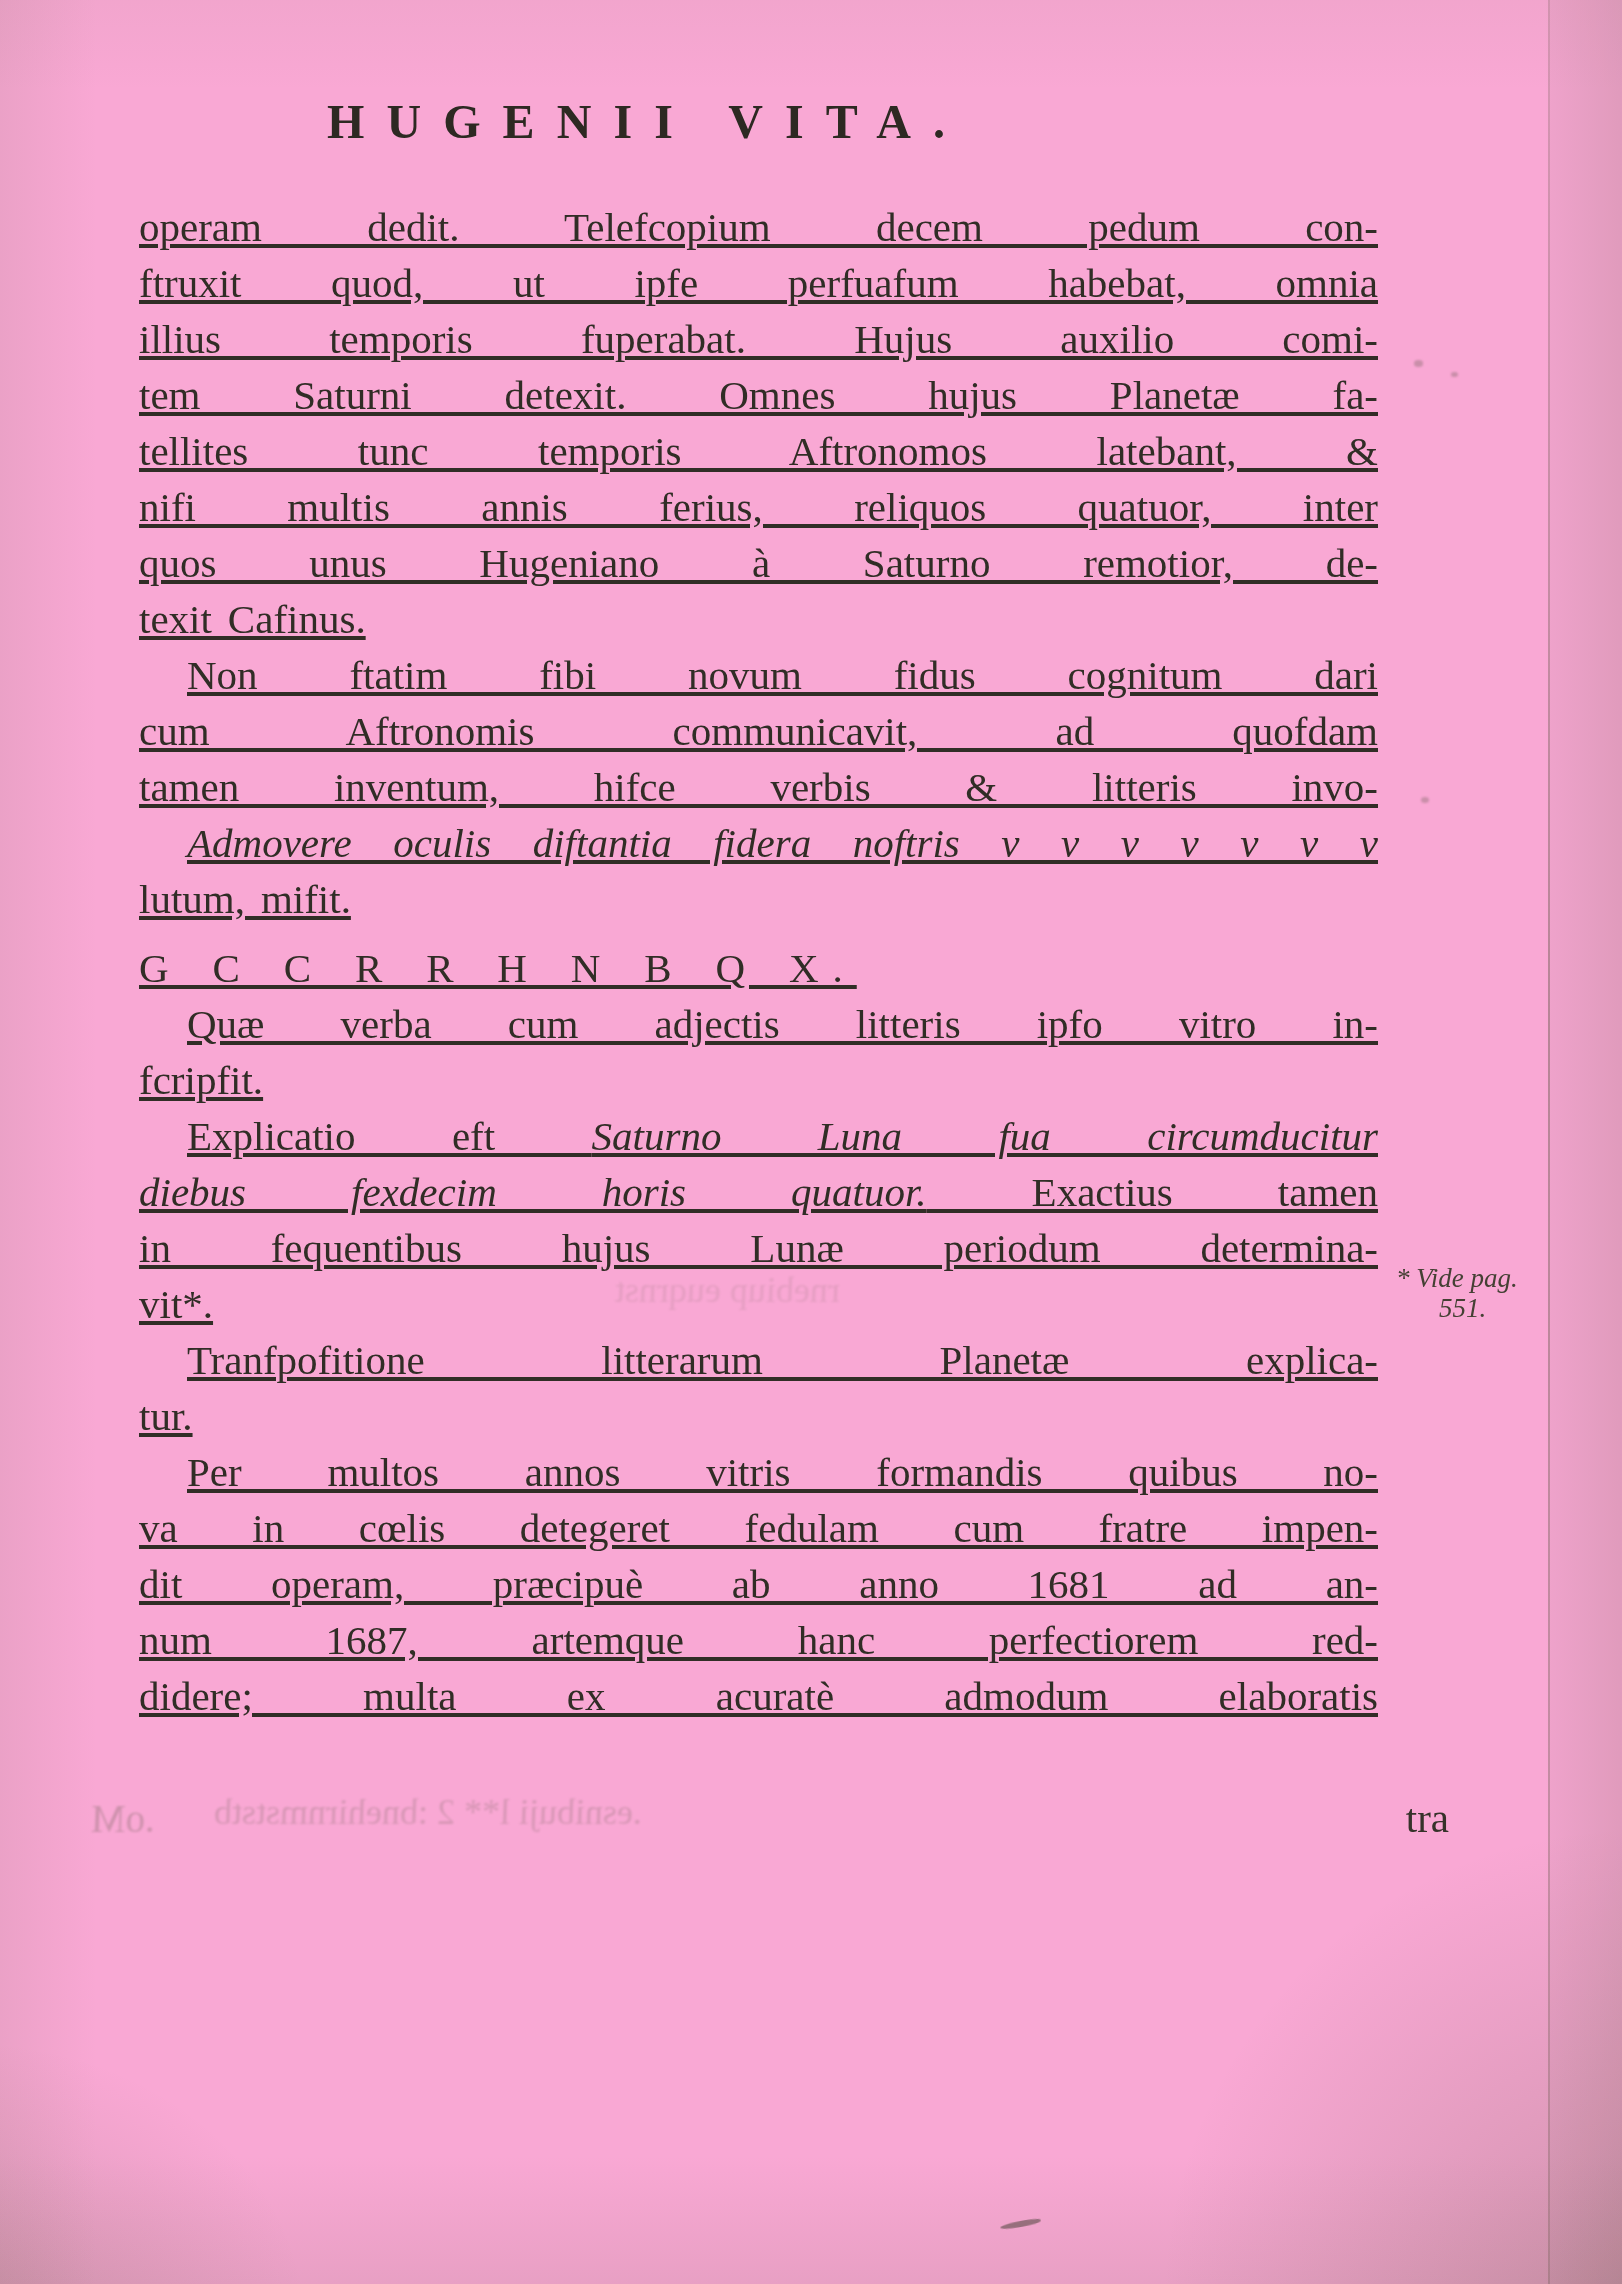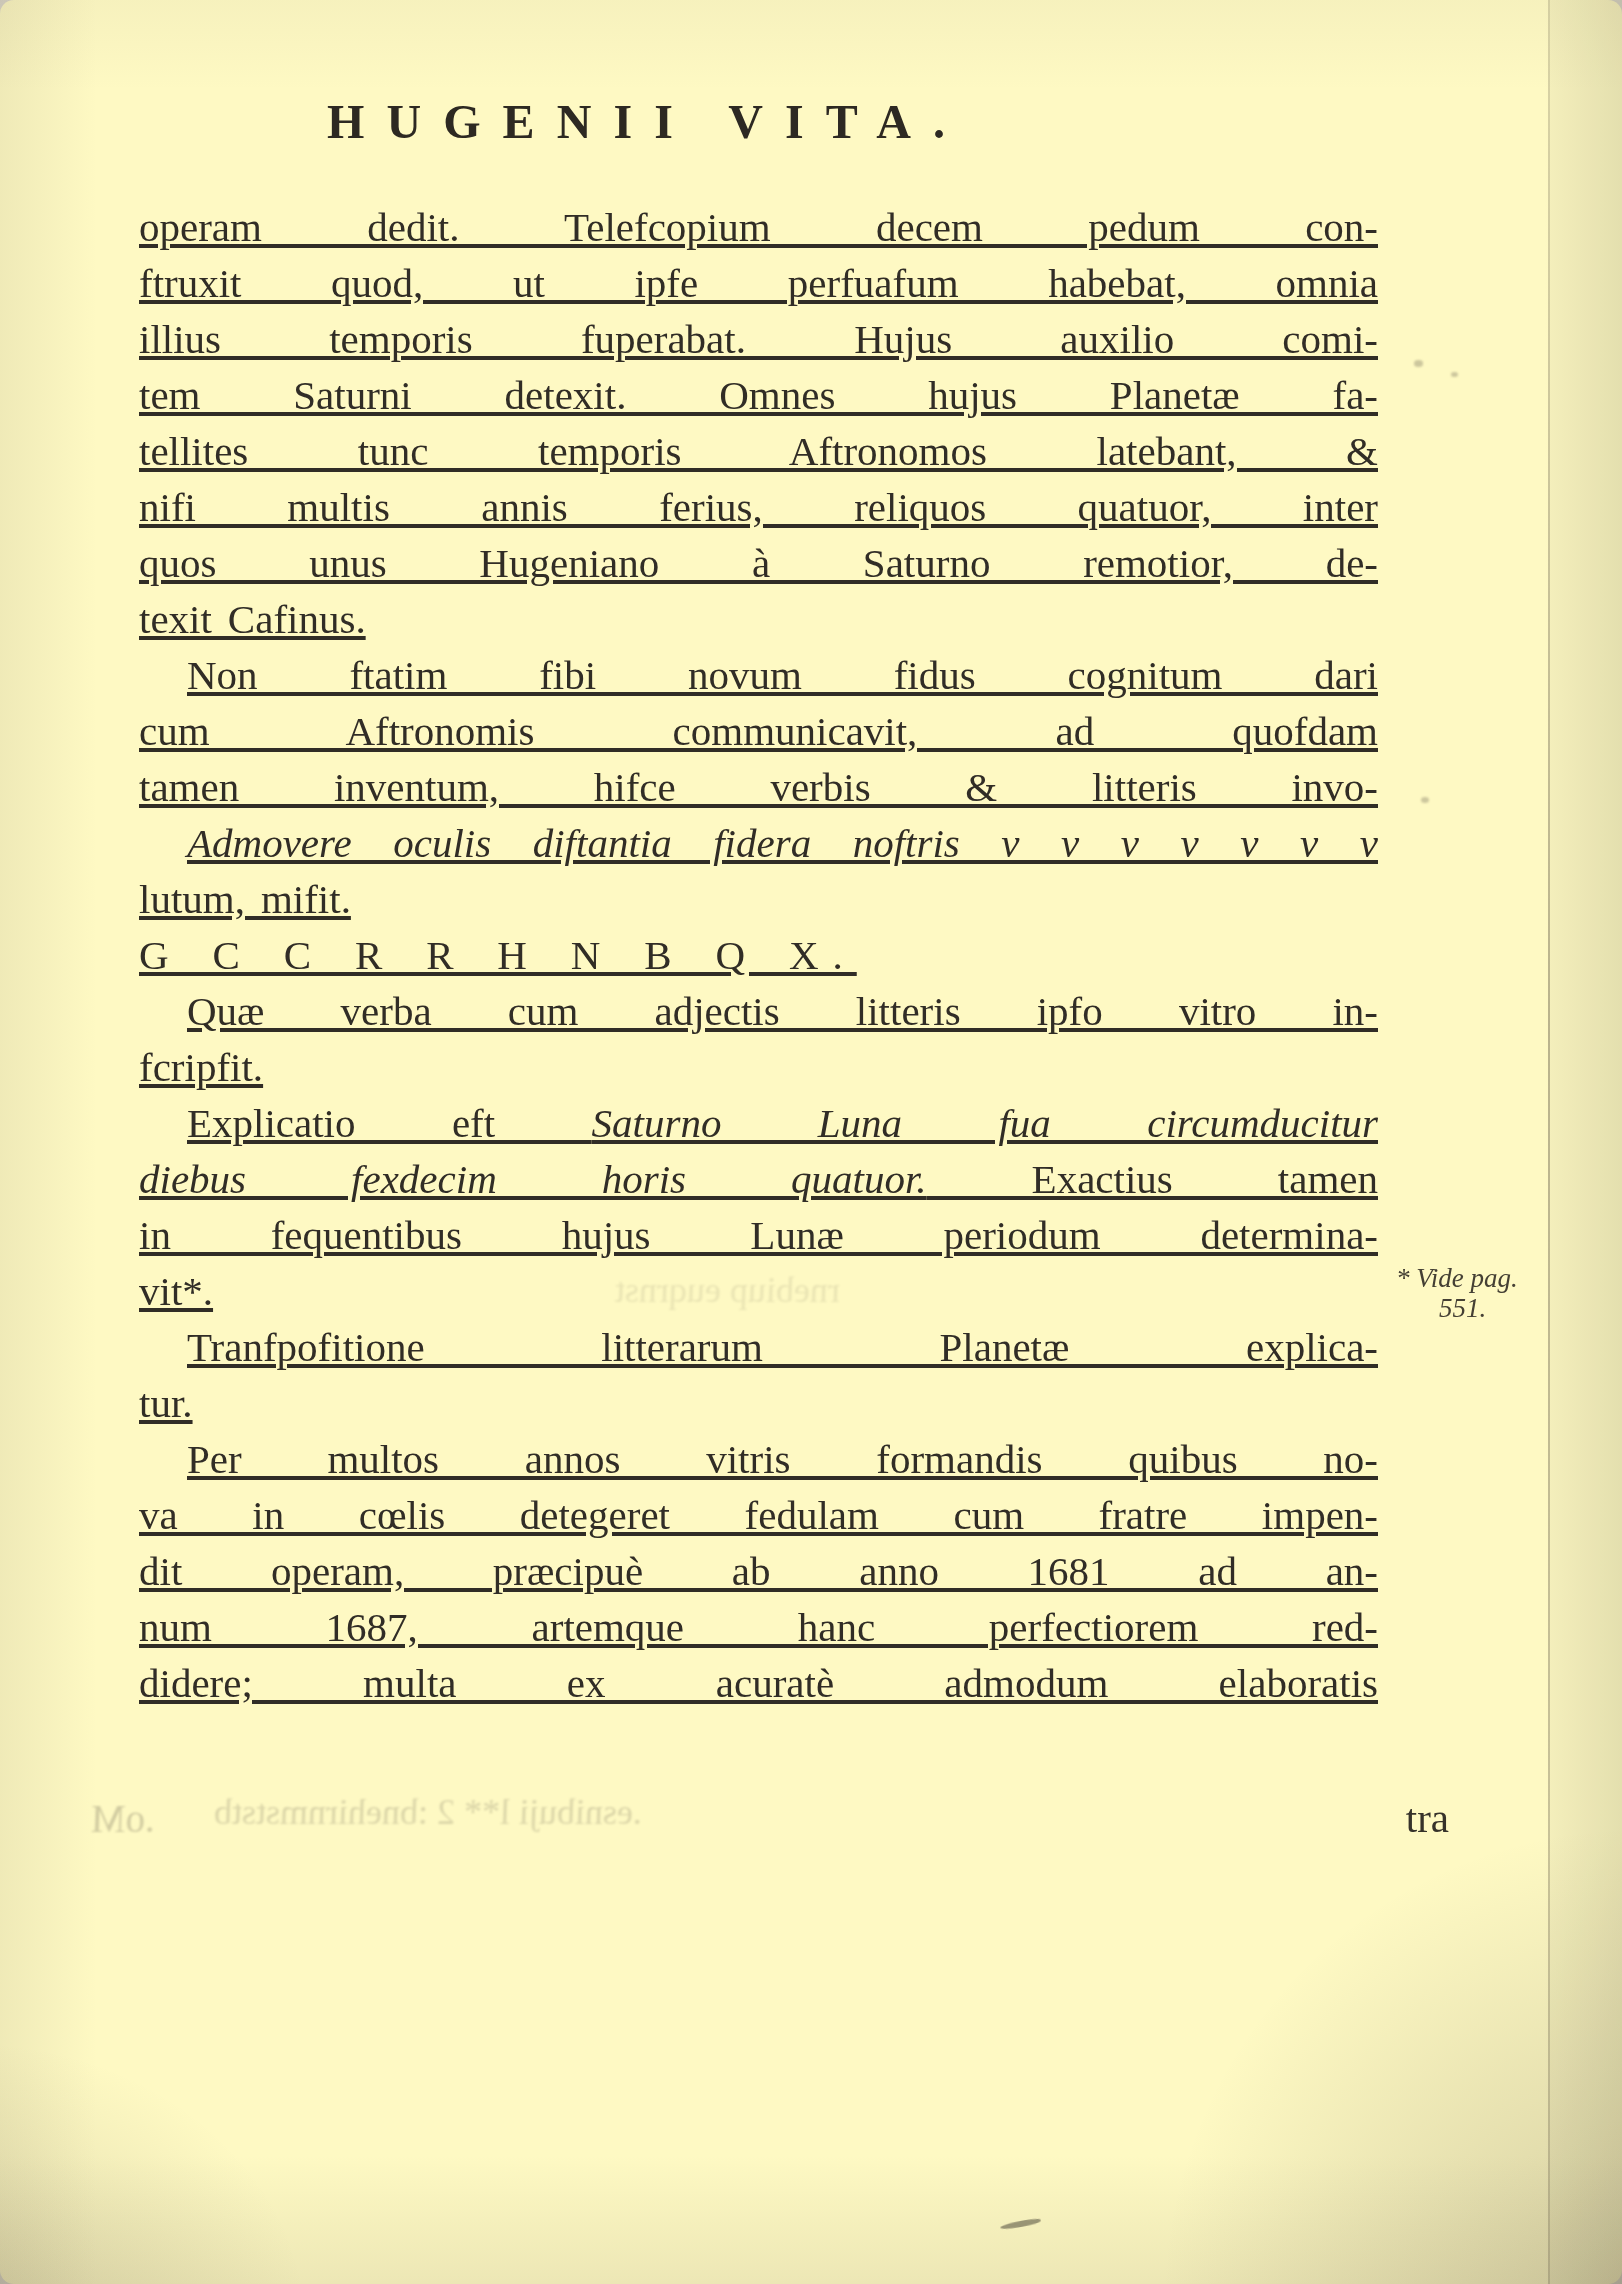--- a/index.html
+++ b/index.html
@@ -5,22 +5,21 @@
   html, body { margin: 0; padding: 0; }
   body {
     width: 1622px; height: 2284px;
     font-family: "Liberation Serif", "DejaVu Serif", serif;
     background: #dbd7c8;
     position: relative;
     overflow: hidden;
   }
   .page {
     position: absolute; inset: 0;
-    background: #fef9c3;
-    border-radius: 14px;
+    background: #f9a8d4;
   }
   .vignette {
     position: absolute; inset: 0; pointer-events: none;
     background:
       linear-gradient(90deg,  rgba(110,100,80,0.10), rgba(0,0,0,0) 97px),
       linear-gradient(270deg, rgba(110,100,80,0.12), rgba(0,0,0,0) 78px),
       linear-gradient(0deg,   rgba(110,100,80,0.12), rgba(0,0,0,0) 129px),
       linear-gradient(180deg, rgba(125,116,95,0.06), rgba(0,0,0,0) 91px),
       radial-gradient(42% 30% at 101% 101%, rgba(100,90,70,0.28), rgba(0,0,0,0) 70%),
       radial-gradient(30% 18% at -2% 102%,  rgba(100,90,70,0.22), rgba(0,0,0,0) 70%);
@@ -38,21 +37,21 @@
     font-size: 48px; font-weight: 600; letter-spacing: 0.46em;
     color: #2d2922; white-space: nowrap;
   }
   .body-text {
     position: absolute; left: 139px; top: 199px; width: 1239px;
     font-size: 41px; color: #312d26; word-spacing: 0.14em;
   }
   .line { min-height: 56px; line-height: 56px; text-decoration: underline; }
   .line.ind { text-indent: 48px; }
   .line.j { text-align: justify; text-align-last: justify; }
-  .line.sp { letter-spacing: 0.34em; }
+  .line.sp { letter-spacing: 0.34em; margin-top: 13px; }
   .it { font-style: italic; }
   .margin-note {
     position: absolute; left: 1396px; top: 1263px;
     font-size: 27px; line-height: 30px; font-style: italic;
     color: #454034; white-space: nowrap;
   }
   .margin-note .ref { padding-left: 43px; }
   .catchword {
     position: absolute; left: 1229px; top: 1794px; width: 220px;
     text-align: right; font-size: 41px; color: #36322a;

